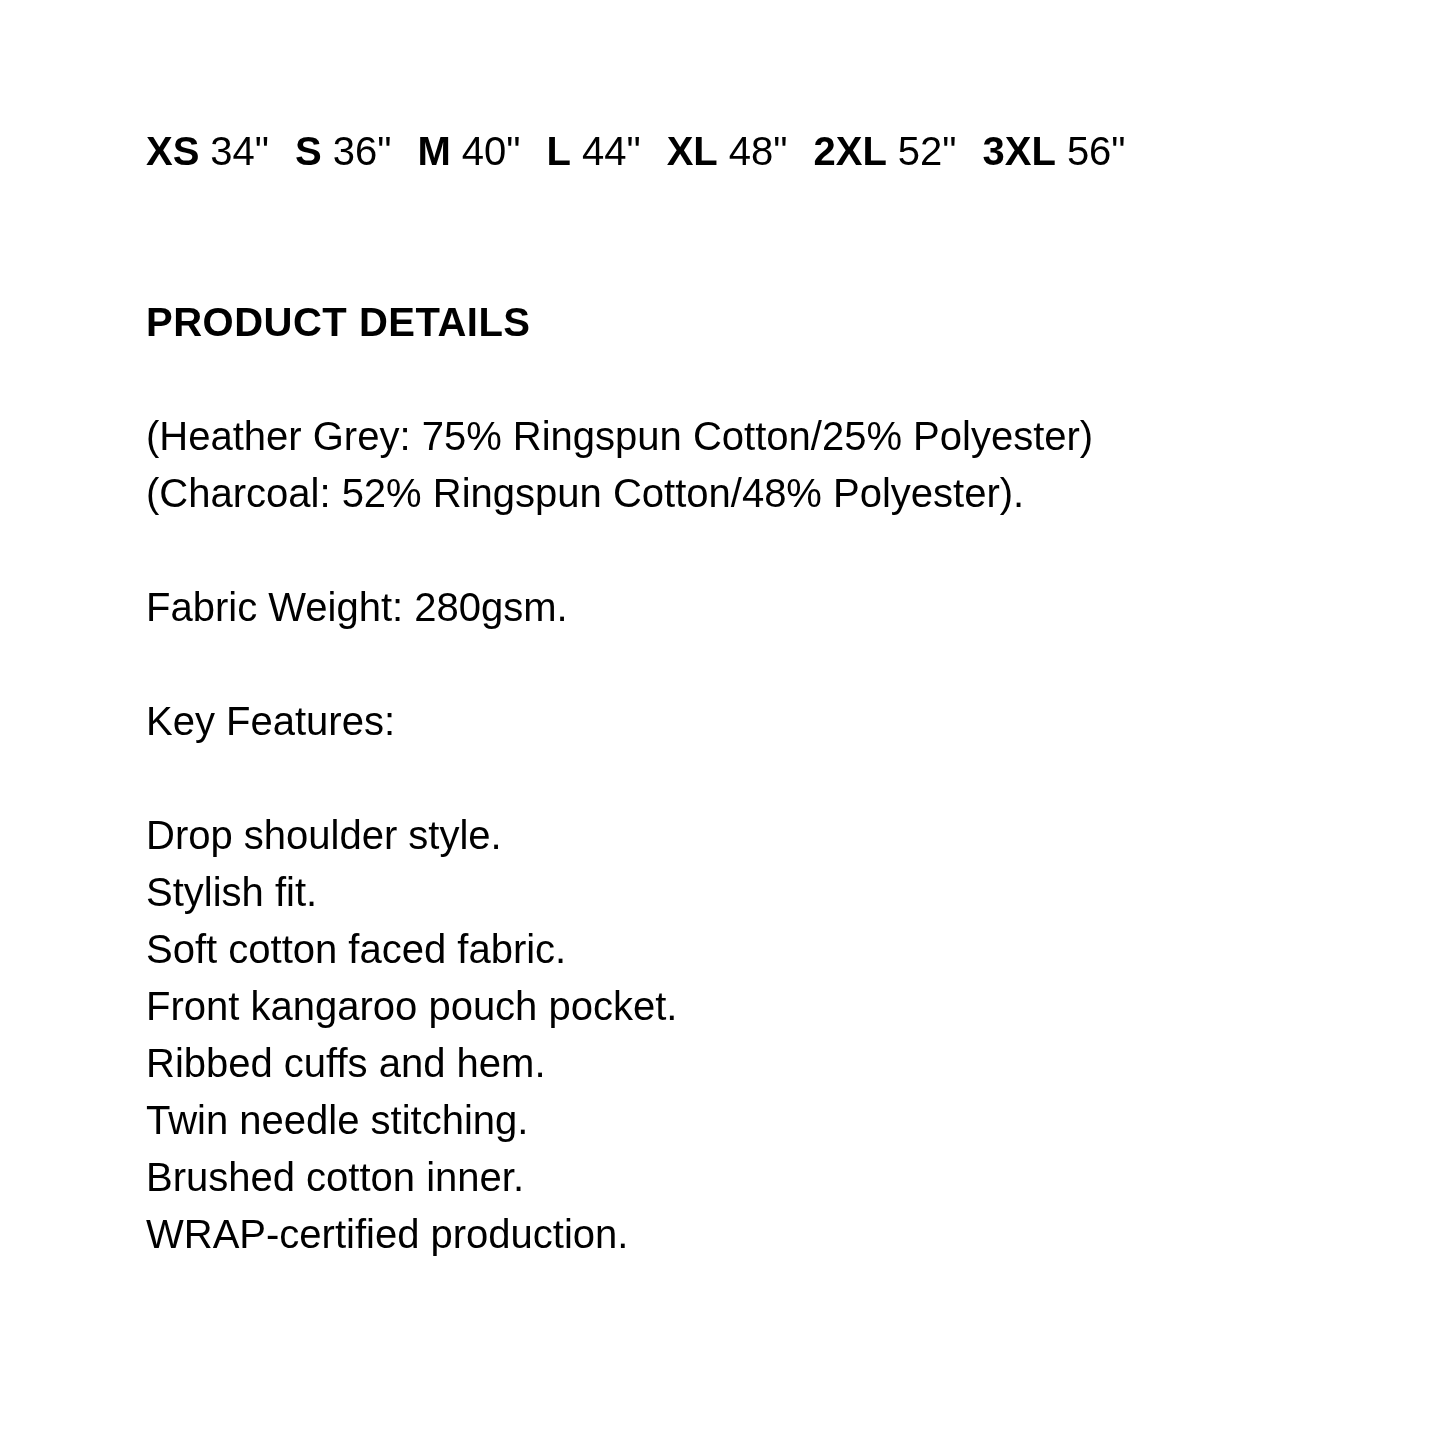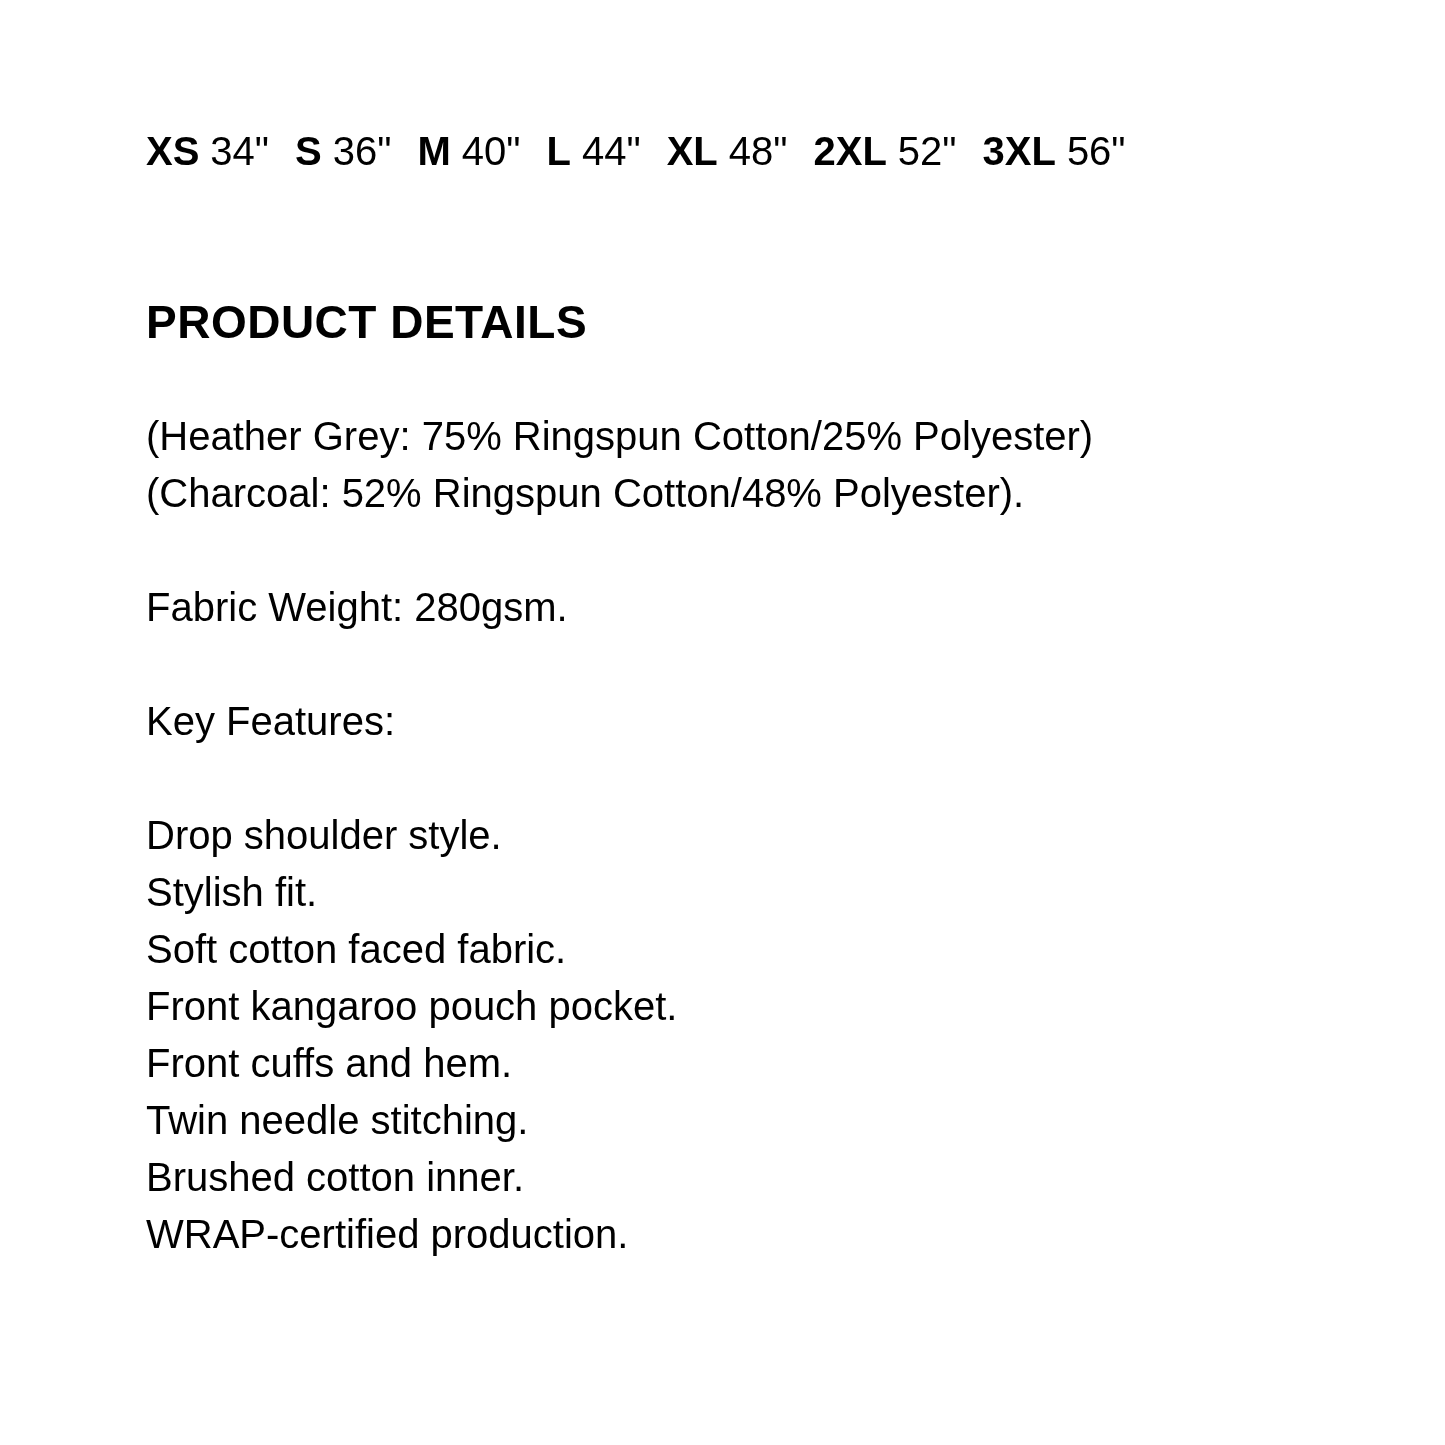--- a/index.html
+++ b/index.html
@@ -34,21 +34,21 @@
   .size-entry {
     display: inline-flex;
     align-items: baseline;
     gap: 11px;
     justify-content: space-between;
   }
   .size-entry .size-label {
     font-weight: 700;
   }
   .details-heading {
-    font-size: 46px;
+    font-size: 40px;
     font-weight: 700;
     line-height: 57px;
     margin: 0 0 57px 0;
     letter-spacing: 0.5px;
   }
   .block {
     margin: 0 0 57px 0;
   }
   .block:last-child {
     margin-bottom: 0;
@@ -118,21 +118,21 @@
     <div class="block">
 
         <div class="line">Drop shoulder style.</div>
 
         <div class="line">Stylish fit.</div>
 
         <div class="line">Soft cotton faced fabric.</div>
 
         <div class="line">Front kangaroo pouch pocket.</div>
 
-        <div class="line">Front cuffs and hem.</div>
+        <div class="line">Ribbed cuffs and hem.</div>
 
         <div class="line">Twin needle stitching.</div>
 
         <div class="line">Brushed cotton inner.</div>
 
         <div class="line">WRAP-certified production.</div>
       </div>
 
   </div>
 </div>

